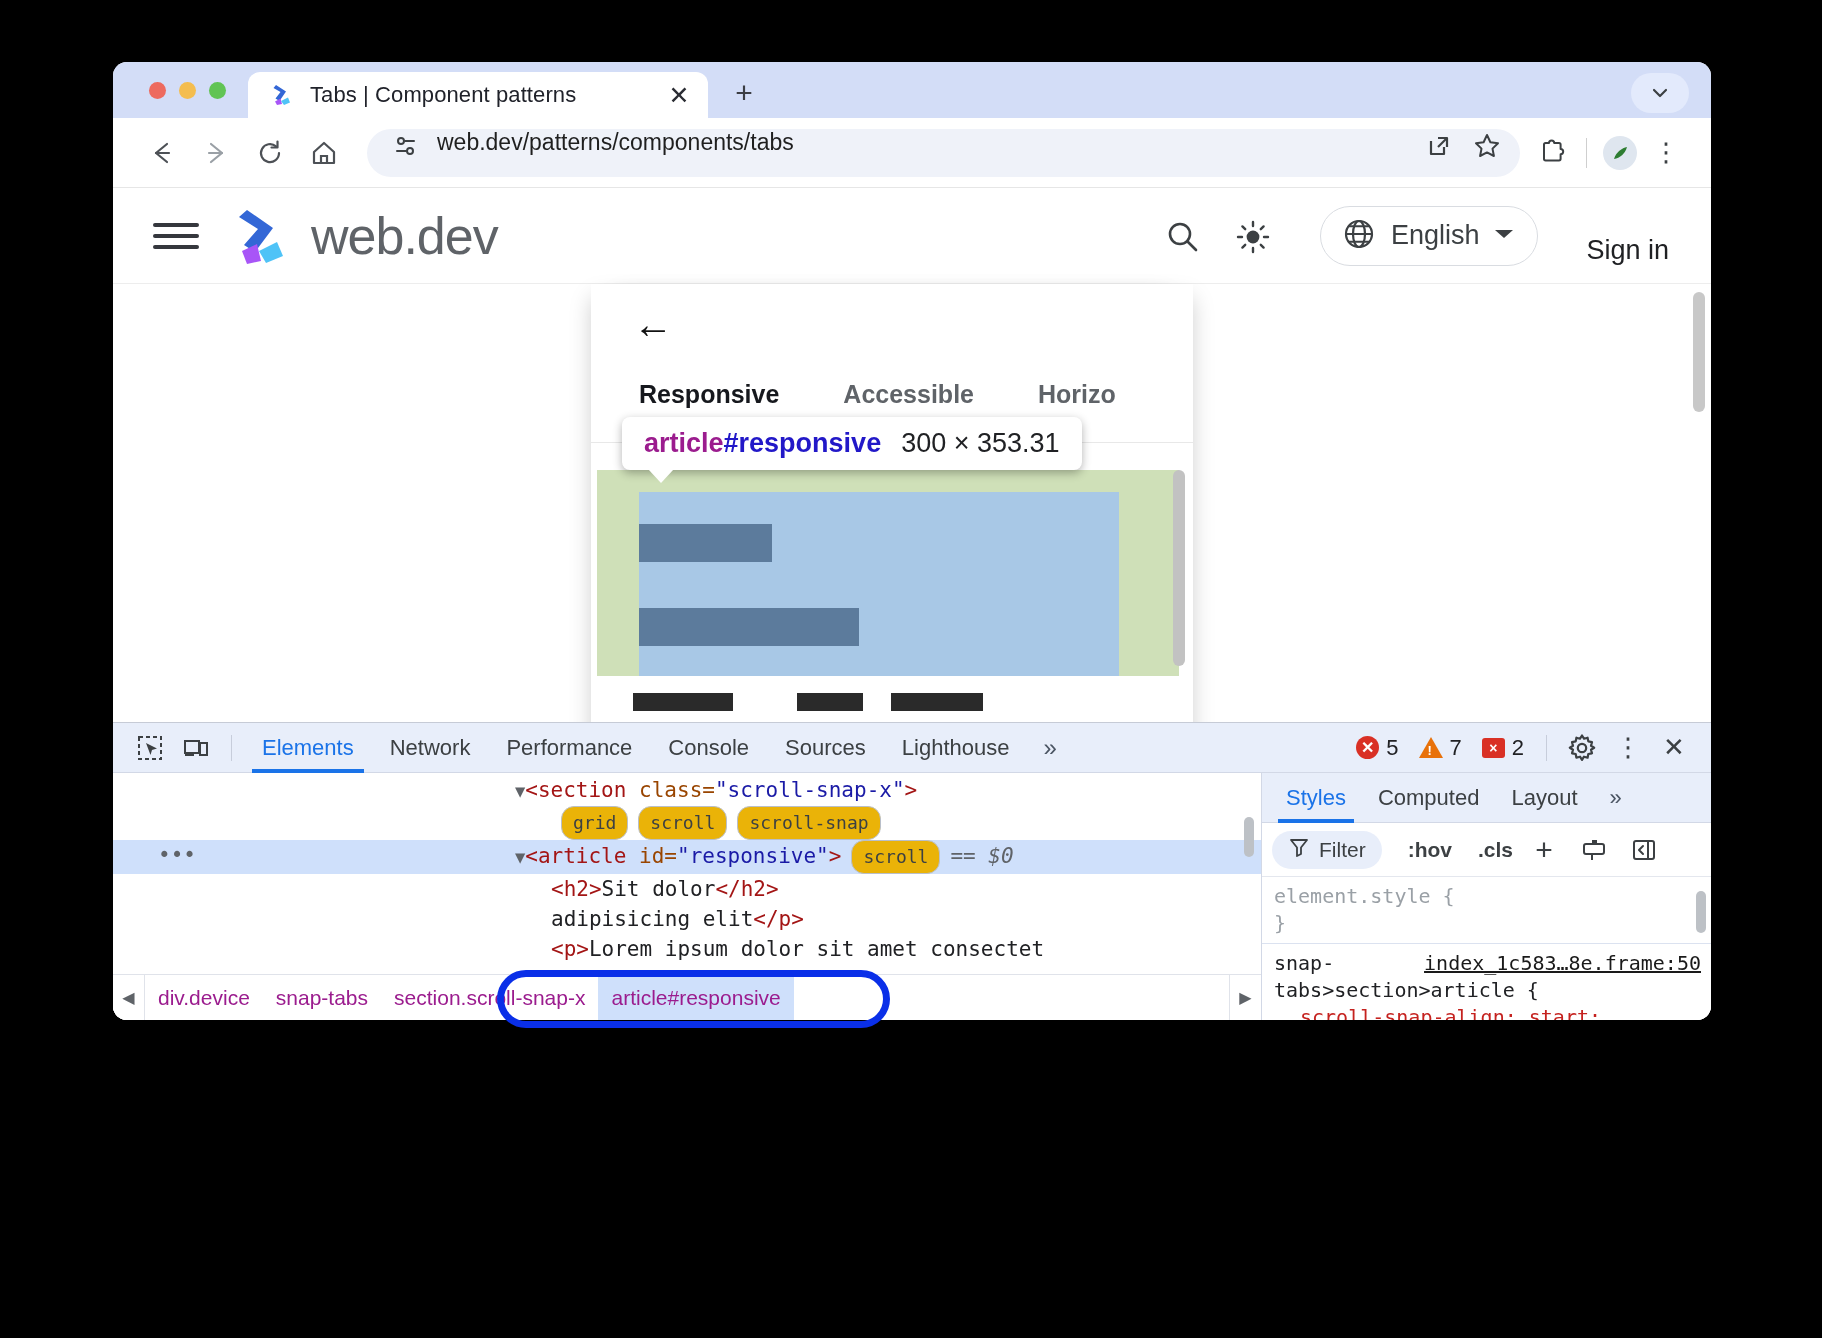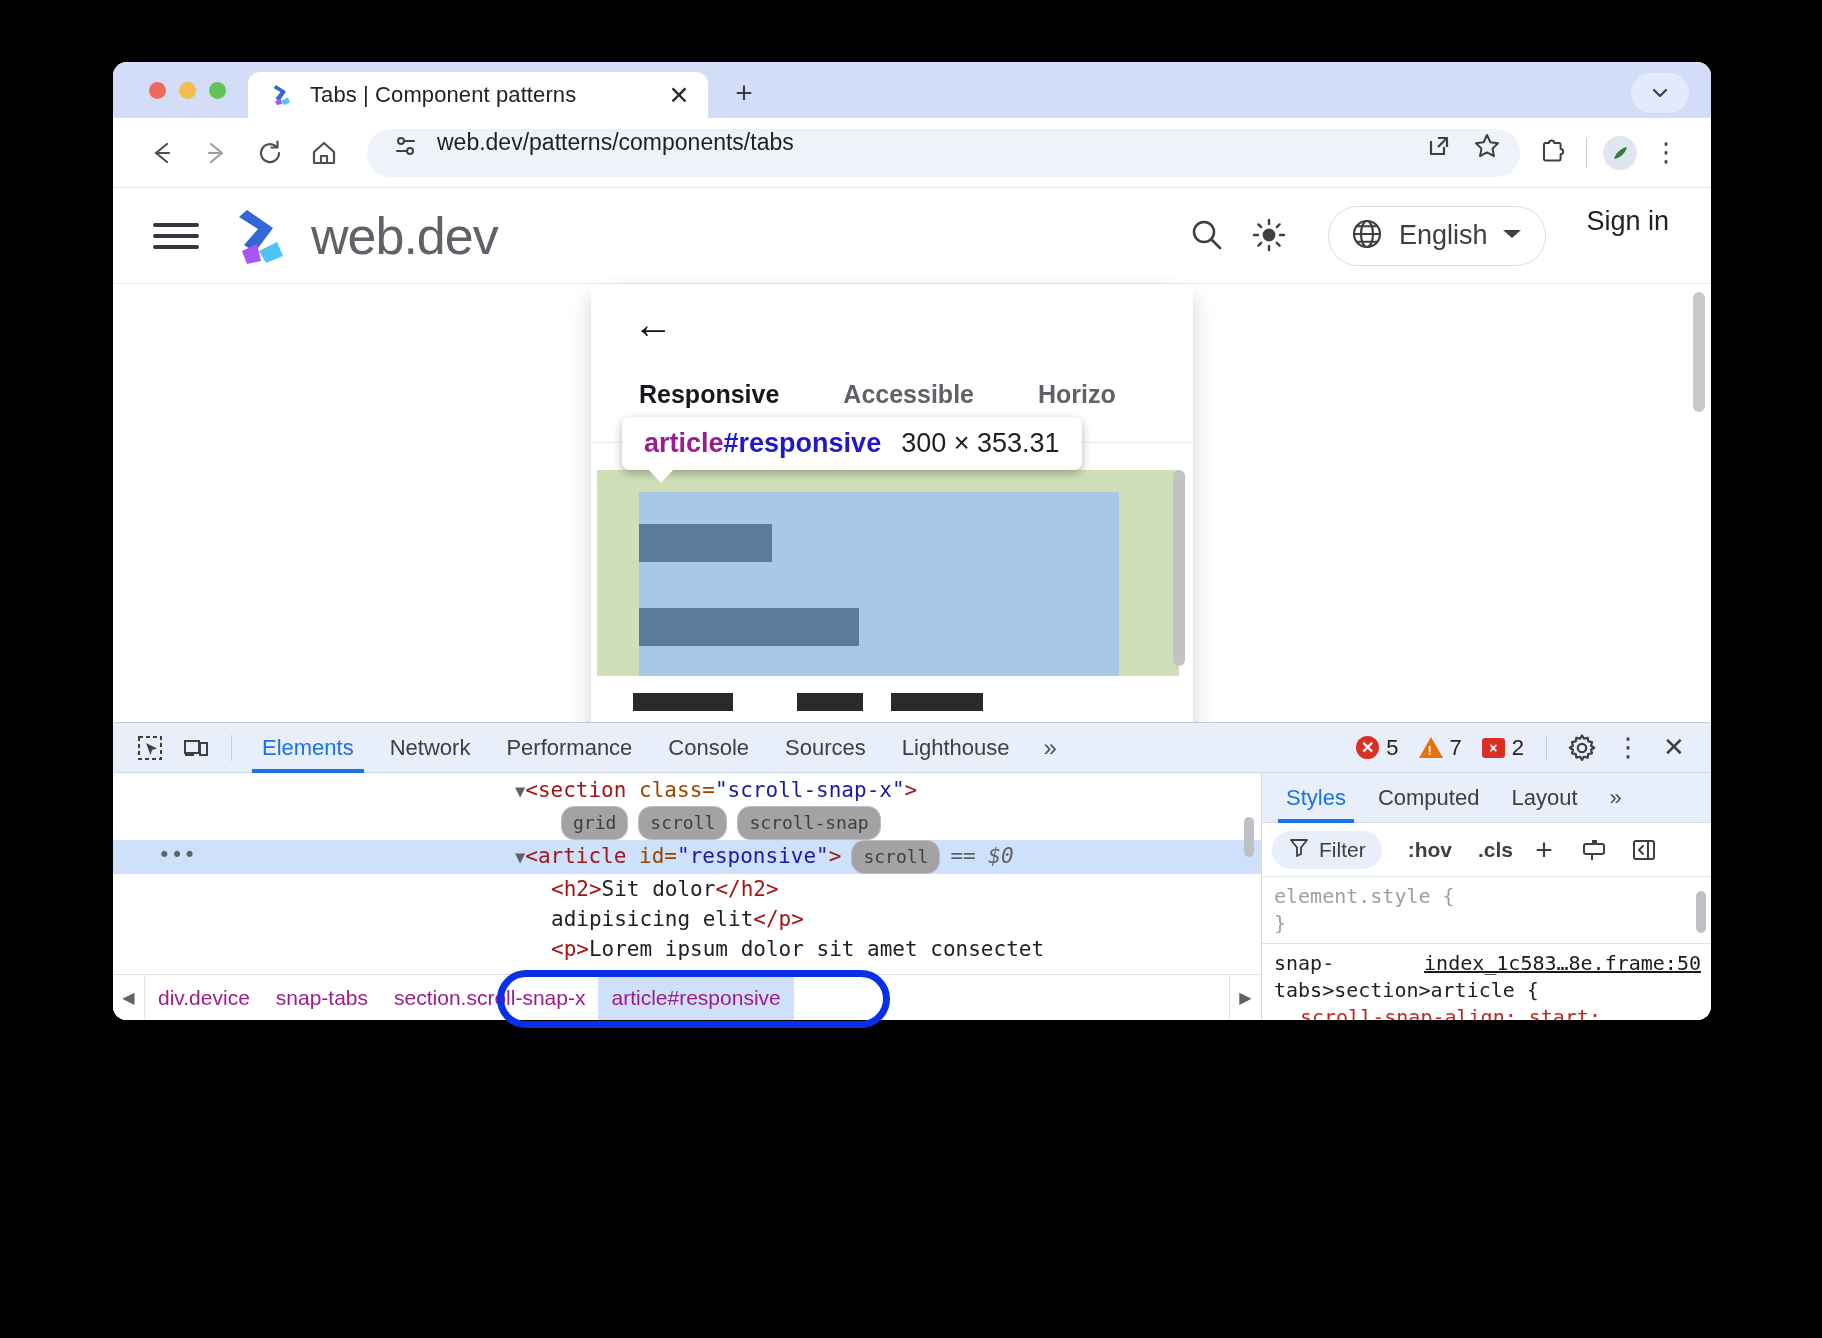--- a/index.html
+++ b/index.html
@@ -94,21 +94,21 @@
   
   .page { position:relative; background:#0ea5e9; height: 608px; overflow:hidden; }
   .site-header {
     height: 96px; display:flex; align-items:center; padding: 0 34px 0 40px; gap: 0;
     border-bottom:1px solid #ededed; background:#fff;
   }
   .hamburger { width:46px;height:46px;display:flex;flex-direction:column;justify-content:center;gap:7px;cursor:pointer;flex:none;}
   .hamburger span{display:block;height:4px;background:#35373d;border-radius:2px;}
   .brand-logo{ width:62px;height:60px;margin-left:34px;position:relative;flex:none;}
   .brand-name{ font-size:52px;color:#5f6368;margin-left:16px;letter-spacing:-1px;}
-  .hdr-right{ margin-left:auto; display:flex; align-items:flex-start; gap:4px; }
+  .hdr-right{ margin-left:auto; display:flex; align-items:flex-end; gap:12px; }
   .hdr-icon{ width:58px;height:58px;display:flex;align-items:center;justify-content:center;cursor:pointer;}
   .lang-pill{
     height:60px; border:1px solid #d9dce1; border-radius:30px;
     display:flex;align-items:center;gap:14px;padding:0 22px 0 20px;margin-left:26px;cursor:pointer;
   }
   .lang-pill .label{font-size:27px;color:#3c4043;}
   .signin{ font-size:27px;color:#202124;margin-left:36px;margin-right:8px;cursor:pointer;}
 
   
   .page-body{ position:relative; height:512px; background:#fff; }
@@ -191,21 +191,21 @@
     padding-top:2px; color:#202124;
   }
   .dom-row{ position:relative; padding-left:0; white-space:nowrap; }
   .dom-row.selected{ background:#cfe0fb; }
   .gutter{ position:absolute; left:0; width:128px; text-align:center; color:#5f6368; font-size:21px;}
   .ind1{ padding-left:402px; } .ind2{ padding-left:438px; }
   .tri{ color:#5f6368; font-size:17px; }
   .tg{ color:#a31515; } .at{ color:#994500; } .av{ color:#1a1aa6; } .tx{ color:#202124; }
   .chip{
     display:inline-block; border:1px solid #b9bfca; border-radius:13px;
-    padding:1px 11px; font-size:18px; color:#3c4043; margin-left:10px; background:#a3a3a3;
+    padding:1px 11px; font-size:18px; color:#3c4043; margin-left:10px; background:#eab308;
     font-family:"DejaVu Sans Mono", monospace;
     text-align:right;
   }
   .dollar{ color:#5f6368; font-style:italic; margin-left:10px;}
   .dom-scroll{ position:absolute; right:7px; top:44px; width:10px; height:40px; background:#bdc1c6; border-radius:5px;}
 
   .styles-pane{
     width:450px; flex:none; border-left:1px solid #d2d8e6; display:flex; flex-direction:column; background:#fff;
     position:relative;
   }

